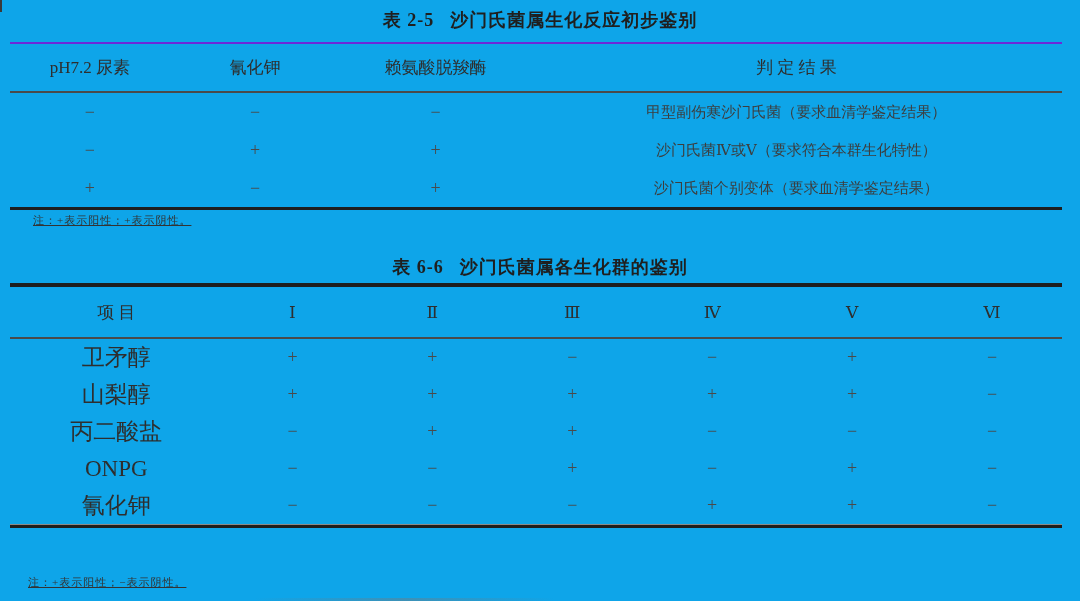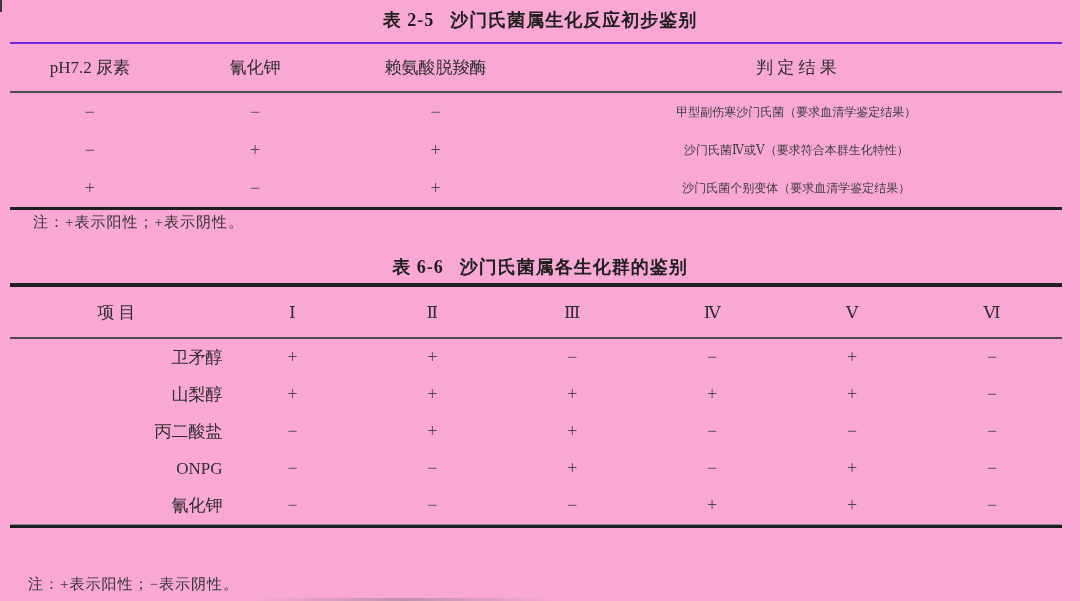--- a/index.html
+++ b/index.html
@@ -1,20 +1,20 @@
 <!DOCTYPE html>
 <html><head>
 <meta charset="utf-8">
 <style>
   html, body { margin: 0; padding: 0; background: #ffffff; }
   .page {
     position: relative;
     width: 1080px;
     height: 601px;
-    background: #f9a8d4;
+    background: #0ea5e9;
     font-family: "Liberation Serif", "DejaVu Serif", serif;
     color: #2b2b2b;
     overflow: hidden;
   }
   .tbl-title {
     position: absolute;
     left: 0;
     width: 100%;
     text-align: center;
     font-weight: bold;
@@ -48,21 +48,21 @@
     border-bottom: 3px solid #1e1e1e;
   }
   #t1 thead th {
     height: 47px;
     border-bottom: 2px solid #4a4a4a;
     font-size: 17px;
     color: #2e2e2e;
   }
   #t1 tbody td {
     height: 38px;
-    font-size: 12px;
+    font-size: 15px;
     color: #3d3d3d;
   }
   #t1 td.sym { font-size: 18px; color: #4a4a4a; }
 
   
   #t2wrap {
     position: absolute;
     left: 10px;
     top: 283px;
     width: 1052px;
@@ -86,27 +86,28 @@
     border-bottom: 2px solid #4a4a4a;
     font-size: 17px;
     color: #2e2e2e;
   }
   #t2 tbody td {
     height: 37px;
     font-size: 17px;
     color: #3d3d3d;
   }
   #t2 td.sym { font-size: 18px; color: #4a4a4a; }
-  #t2 td.rowlabel { font-size: 17px; color: #2e2e2e; text-align: right; }
+  #t2 td.rowlabel { font-size: 23px; color: #2e2e2e; }
 
   .note {
     position: absolute;
-    font-size: 15px;
+    font-size: 11px;
     color: #333333;
     letter-spacing: 1px;
+    text-decoration: underline;
   }
   #t1-note { left: 33px; top: 213px; }
   #t2-note { left: 28px; top: 575px; }
 
   #topleft-artifact {
     position: absolute;
     left: 0; top: 0;
     width: 2px; height: 12px;
     background: #3a3a3a;
   }

